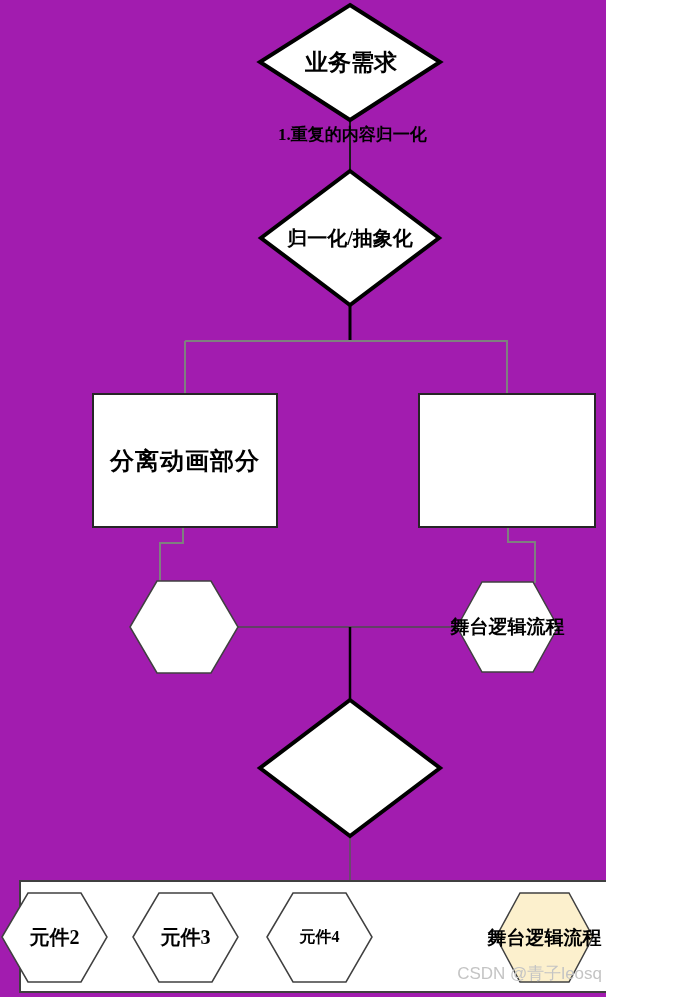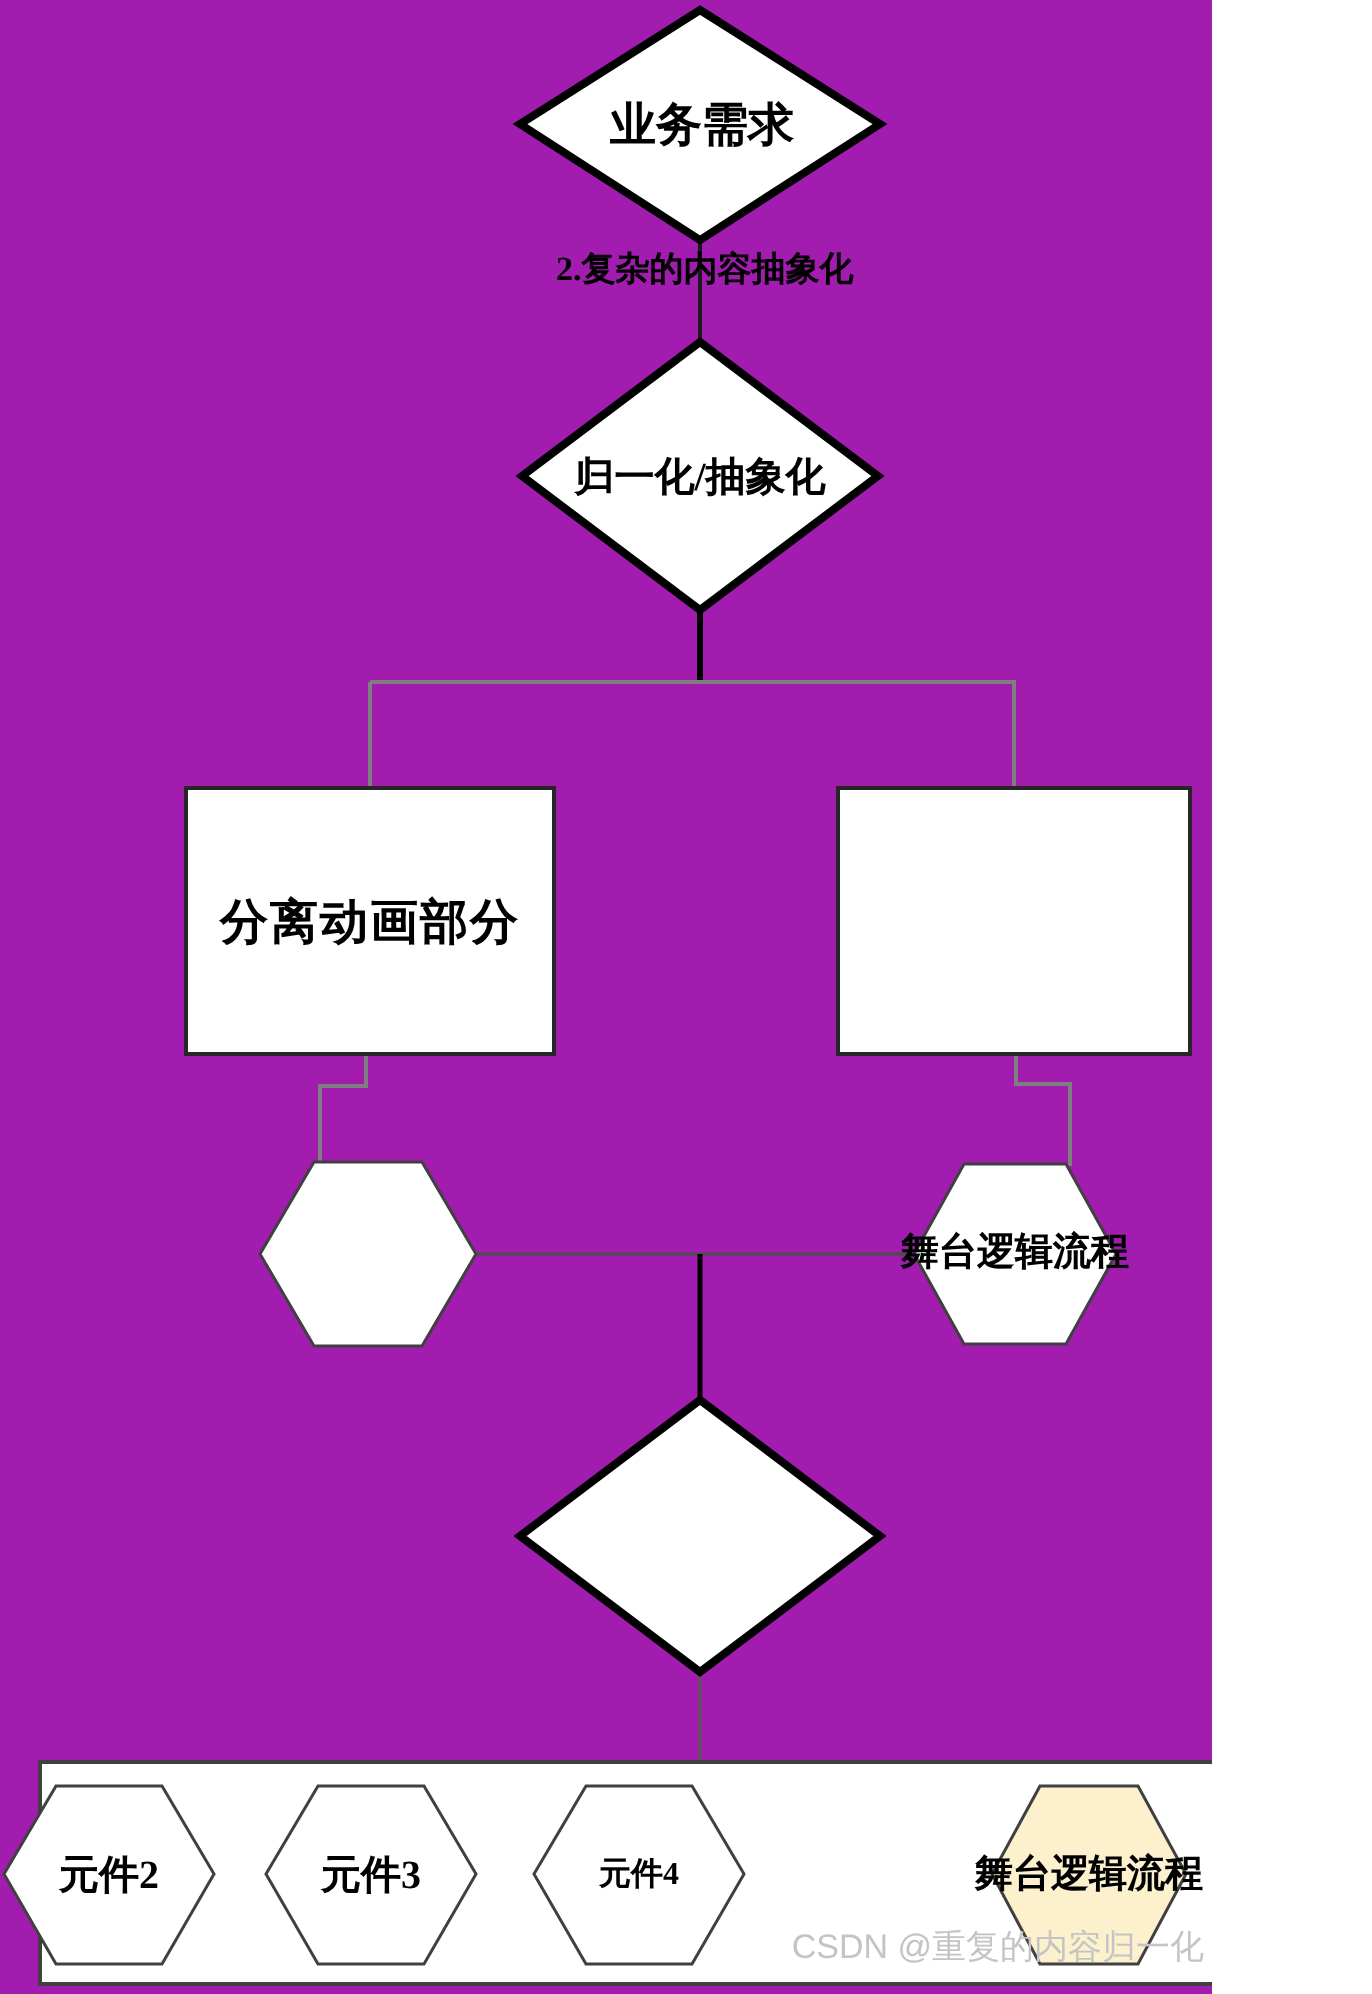--- a/index.html
+++ b/index.html
@@ -83,21 +83,21 @@
 
     <polygon points="2,937 28,893 81,893 107,937 81,982 28,982" fill="#ffffff" stroke="#404040" stroke-width="1.5"></polygon>
     <polygon points="133,937 159,893 212,893 238,937 212,982 159,982" fill="#ffffff" stroke="#404040" stroke-width="1.5"></polygon>
     <polygon points="267,937 293,893 346,893 372,937 346,982 293,982" fill="#ffffff" stroke="#404040" stroke-width="1.5"></polygon>
     <polygon points="496,937 520,893 569,893 593,937 569,982 520,982" stroke="#404040" stroke-width="1.5" fill="#fcf0cd"></polygon>
   </svg>
 
   <div class="label lbl-d1">业务需求</div>
 
   <div class="annotation">
-    <div>2.复杂的内容抽象化</div>
+    <div>1.重复的内容归一化</div>
   </div>
 
   <div class="label lbl-r1">分离动画部分</div>
 
   <div class="label lbl-d2">归一化/抽象化</div>
 
 
 
   <div class="label lbl-h2 col">
     <span>舞台逻辑</span>
@@ -109,15 +109,15 @@
 
   <div class="label lbl-b3">元件3</div>
 
   <div class="label lbl-b4">元件4</div>
 
   <div class="label lbl-b5 col">
     <span>舞台逻辑</span>
     <span>流程</span>
   </div>
 
-  <div class="watermark">CSDN @重复的内容归一化</div>
+  <div class="watermark">CSDN @青子leosq</div>
 
 </div>
 
 </body></html>

